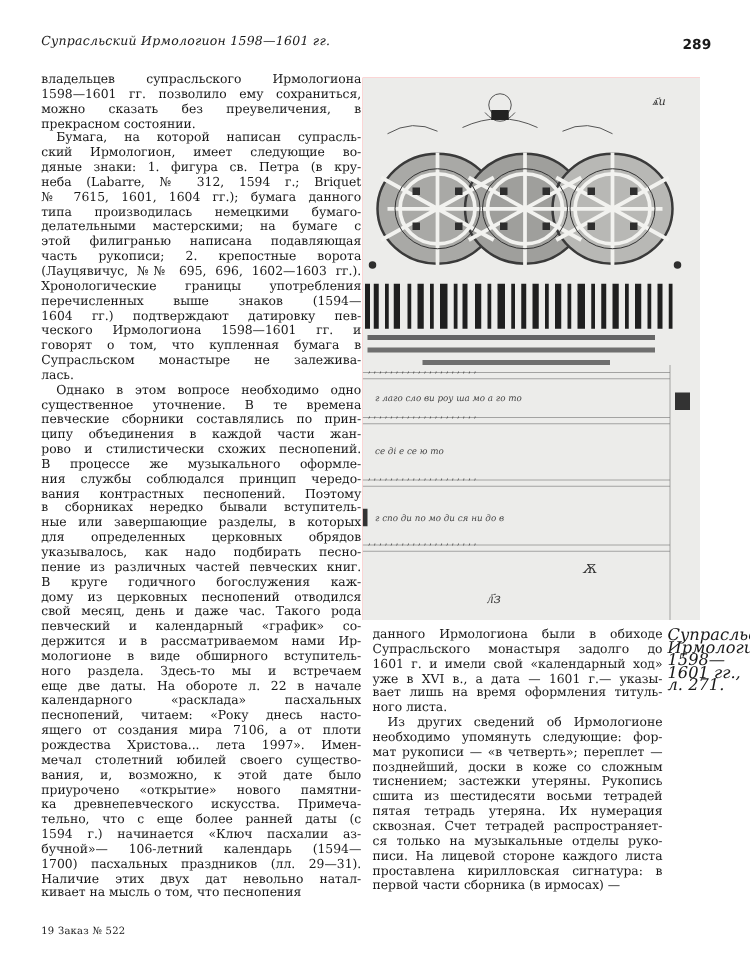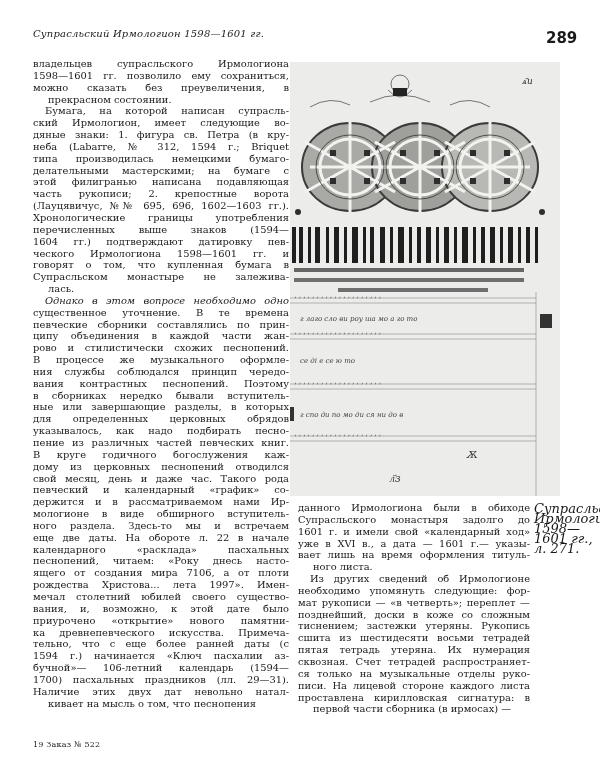--- a/index.html
+++ b/index.html
@@ -9,29 +9,29 @@
     font-family: "DejaVu Serif", "Liberation Serif", serif;
     position: relative;
   }
   .running-head {
     position: absolute; left: 33px; top: 28px;
     font-style: italic; font-size: 10px; letter-spacing: 0.2px;
   }
   .page-number {
     position: absolute; left: 546px; top: 29px;
     font-family: "DejaVu Sans", "Liberation Sans", sans-serif;
-    font-weight: bold; font-size: 15px;
+    font-weight: bold; font-size: 11px;
   }
   .col-left {
     position: absolute; left: 33px; top: 58px; width: 256px;
     font-size: 9.9px; line-height: 11.85px; text-align: justify;
   }
   .col-left p, .col-right p { margin: 0; }
   .line { display: block; white-space: nowrap; text-align: justify; text-align-last: justify; }
-  .line.last { text-align-last: left; margin-left: 15px; }
+  .line.last { text-align-last: left; }
   .col-right {
     position: absolute; left: 298px; top: 502px; width: 232px;
     font-size: 9.9px; line-height: 11.85px;
   }
   .caption {
     position: absolute; left: 534px; top: 504px; width: 66px;
     font-style: italic; font-size: 13px; line-height: 10px;
   }
   .footer {
     position: absolute; left: 33px; top: 740px;
@@ -55,35 +55,36 @@
       <span class="line">владельцев супрасльского Ирмологиона</span>
       <span class="line">1598—1601 гг. позволило ему сохраниться,</span>
       <span class="line">можно сказать без преувеличения, в</span>
       <span class="line last">прекрасном состоянии.</span>
     </p>
     <p>
       <span class="line" style="text-indent: 12px;">Бумага, на которой написан супрасль-</span>
       <span class="line">ский Ирмологион, имеет следующие во-</span>
       <span class="line">дяные знаки: 1. фигура св. Петра (в кру-</span>
       <span class="line">неба (Labarre, № 312, 1594 г.; Briquet</span>
+      <span class="line">№ 7615, 1601, 1604 гг.); бумага данного</span>
       <span class="line">типа производилась немецкими бумаго-</span>
       <span class="line">делательными мастерскими; на бумаге с</span>
       <span class="line">этой филигранью написана подавляющая</span>
       <span class="line">часть рукописи; 2. крепостные ворота</span>
       <span class="line">(Лауцявичус, №№ 695, 696, 1602—1603 гг.).</span>
       <span class="line">Хронологические границы употребления</span>
       <span class="line">перечисленных выше знаков (1594—</span>
       <span class="line">1604 гг.) подтверждают датировку пев-</span>
       <span class="line">ческого Ирмологиона 1598—1601 гг. и</span>
       <span class="line">говорят о том, что купленная бумага в</span>
       <span class="line">Супрасльском монастыре не залежива-</span>
       <span class="line last">лась.</span>
     </p>
     <p>
-      <span class="line" style="text-indent: 12px; font-style: italic;">Однако в этом вопросе необходимо одно</span>
+      <span class="line" style="text-indent: 12px;">Однако в этом вопросе необходимо одно</span>
       <span class="line">существенное уточнение. В те времена</span>
       <span class="line">певческие сборники составлялись по прин-</span>
       <span class="line">ципу объединения в каждой части жан-</span>
       <span class="line">рово и стилистически схожих песнопений.</span>
       <span class="line">В процессе же музыкального оформле-</span>
       <span class="line">ния службы соблюдался принцип чередо-</span>
       <span class="line">вания контрастных песнопений. Поэтому</span>
       <span class="line">в сборниках нередко бывали вступитель-</span>
       <span class="line">ные или завершающие разделы, в которых</span>
       <span class="line">для определенных церковных обрядов</span>

